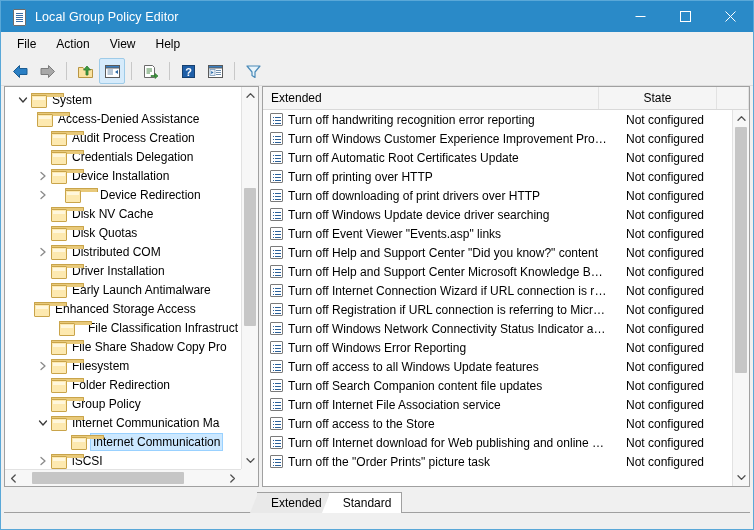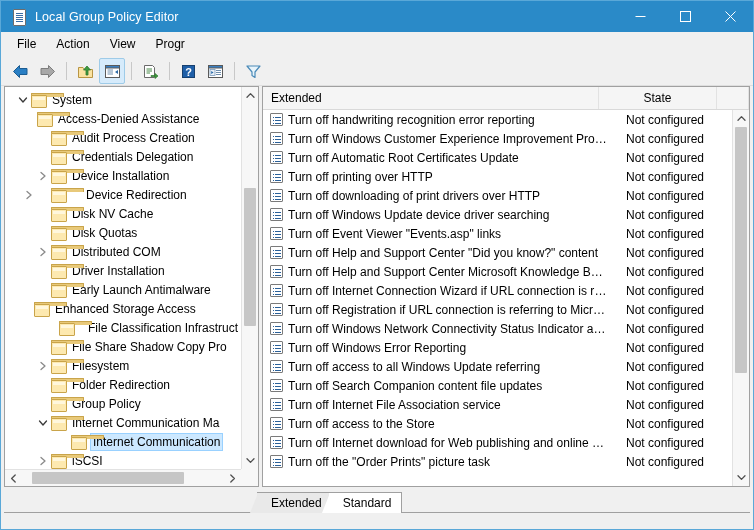--- a/index.html
+++ b/index.html
@@ -246,21 +246,21 @@
             <line x1="10.5" y1="0.5" x2="0.5" y2="10.5" stroke="#ffffff" stroke-width="1"></line>
           </svg>
       </div>
     </div>
   </div>
 
   <div class="menubar">
     <div class="menu-item">File</div>
     <div class="menu-item">Action</div>
     <div class="menu-item">View</div>
-    <div class="menu-item">Progr</div>
+    <div class="menu-item">Help</div>
   </div>
 
   <div class="toolbar">
     <div class="tb-btn">
       <svg width="17" height="15" viewBox="0 0 17 15">
         <path d="M7.5 1.5 L1.5 7.5 L7.5 13.5 L7.5 10.5 L15 10.5 L15 4.5 L7.5 4.5 Z" fill="#2a7fc4" stroke="#1b5c92" stroke-width="1" stroke-linejoin="round"></path>
       </svg>
     </div>
     <div class="tb-btn">
       <svg width="17" height="15" viewBox="0 0 17 15">
@@ -366,21 +366,21 @@
                 <svg width="8" height="10" viewBox="0 0 8 10">
                   <path d="M2 1.5 L6 5 L2 8.5" fill="none" stroke="#8a8a8a" stroke-width="1.3" stroke-linecap="round" stroke-linejoin="round"></path>
                 </svg>
               </span>
               <span class="folder">
                 <span class="tab"></span>
                 <span class="body"></span>
               </span>
               <span class="tree-label">Device Installation</span>
             </div>
-            <div class="tree-row" style="padding-left: 16px; gap: 14px;">
+            <div class="tree-row" style="padding-left: 30px; gap: 14px;">
               <span class="chev">
                 <svg width="8" height="10" viewBox="0 0 8 10">
                   <path d="M2 1.5 L6 5 L2 8.5" fill="none" stroke="#8a8a8a" stroke-width="1.3" stroke-linecap="round" stroke-linejoin="round"></path>
                 </svg>
               </span>
               <span class="folder">
                 <span class="tab"></span>
                 <span class="body"></span>
               </span>
               <span class="tree-label">Device Redirection</span>
@@ -714,21 +714,21 @@
             </div>
             <div class="lrow">
               <span class="setting-icon">
                 <span class="bar" style="top:2.5px"></span>
                 <span class="dot" style="top:2.5px"></span>
                 <span class="bar" style="top:5.5px"></span>
                 <span class="dot" style="top:5.5px"></span>
                 <span class="bar" style="top:8.5px"></span>
                 <span class="dot" style="top:8.5px"></span>
               </span>
-              <span class="cell-setting">Turn off access to all Windows Update referring</span>
+              <span class="cell-setting">Turn off access to all Windows Update features</span>
               <span class="cell-state">Not configured</span>
             </div>
             <div class="lrow">
               <span class="setting-icon">
                 <span class="bar" style="top:2.5px"></span>
                 <span class="dot" style="top:2.5px"></span>
                 <span class="bar" style="top:5.5px"></span>
                 <span class="dot" style="top:5.5px"></span>
                 <span class="bar" style="top:8.5px"></span>
                 <span class="dot" style="top:8.5px"></span>

